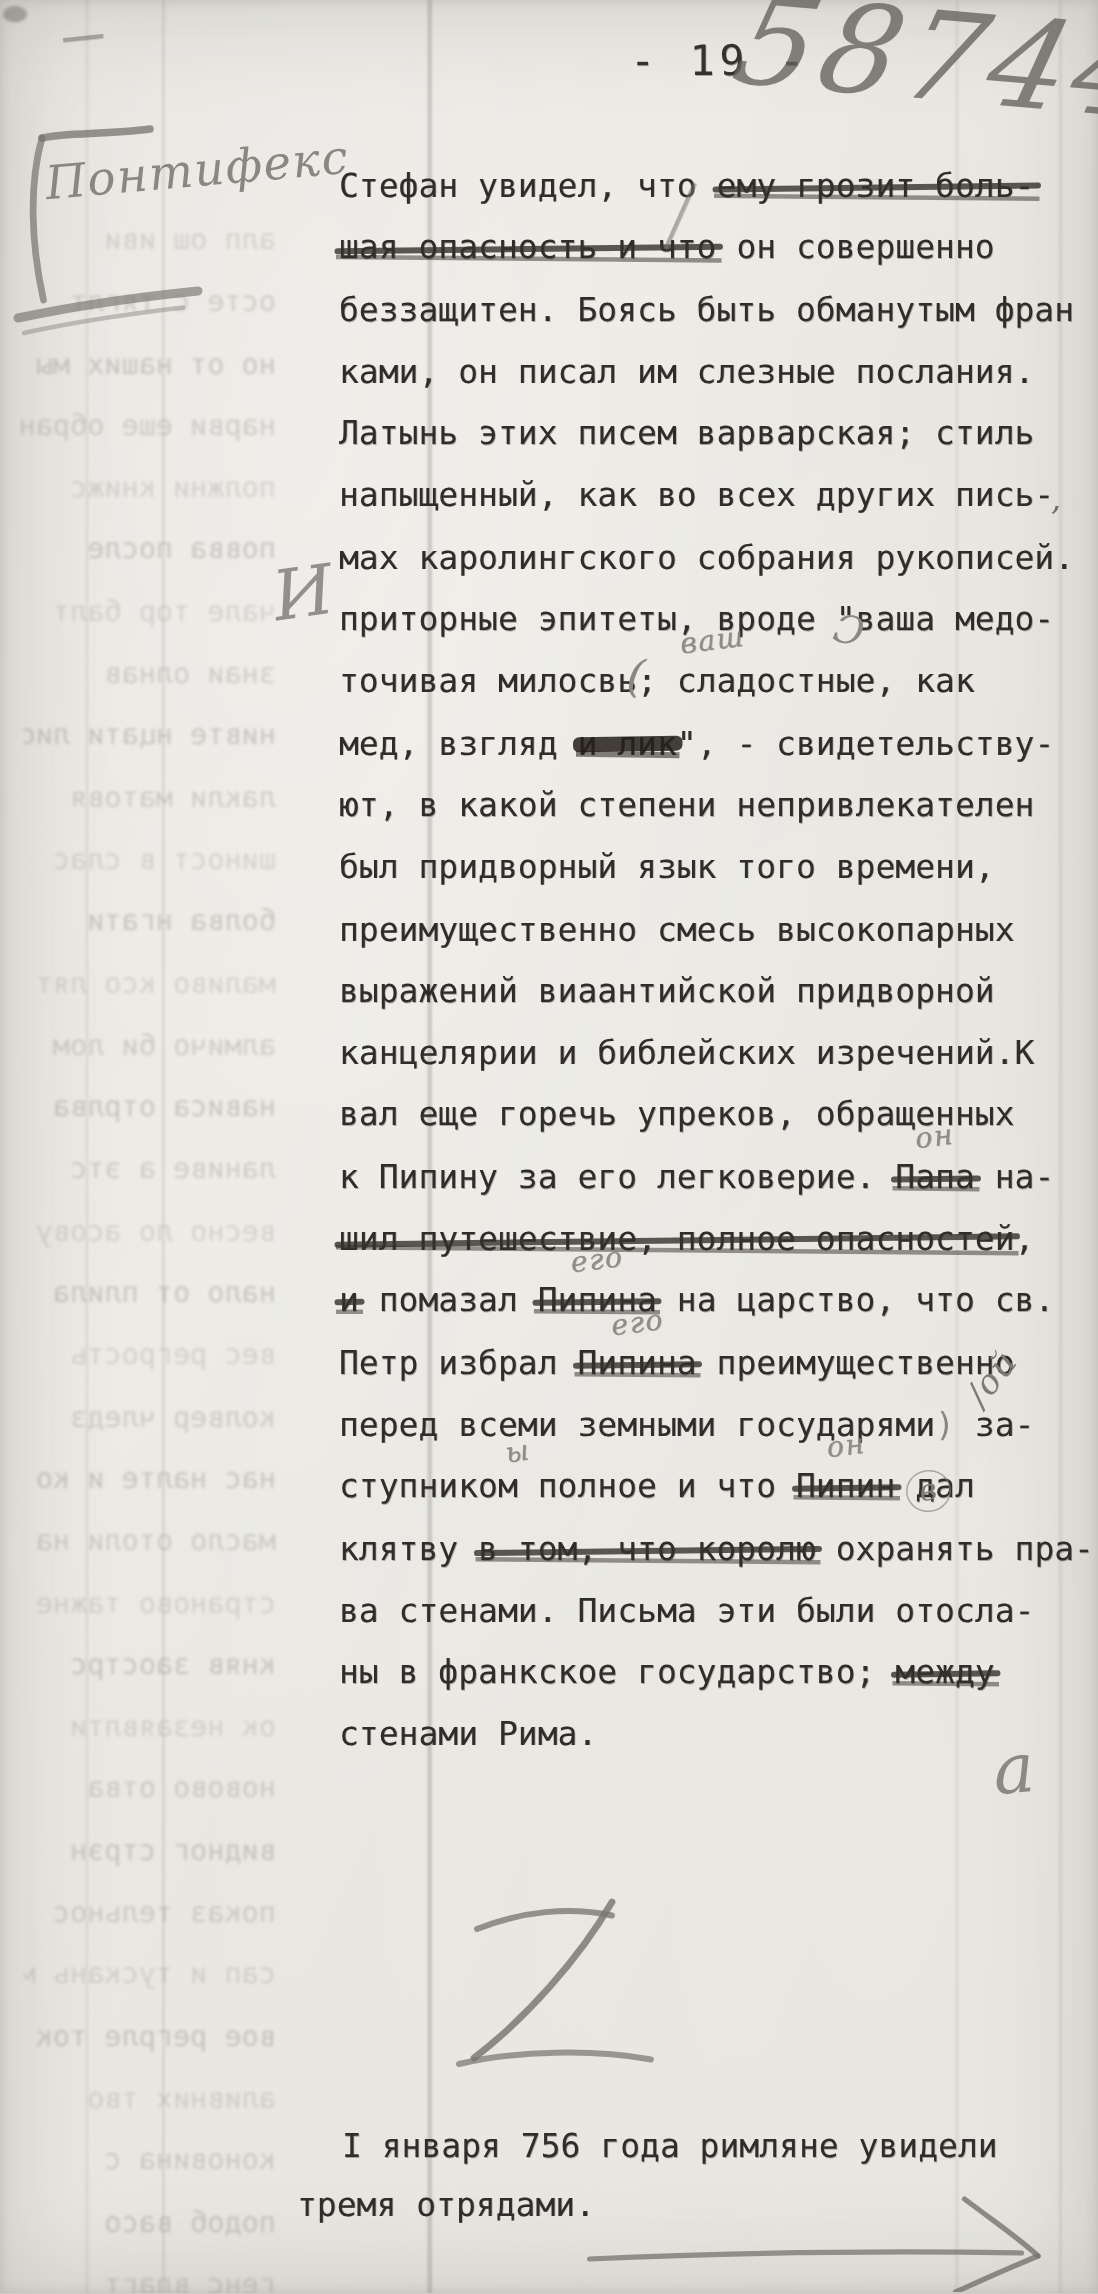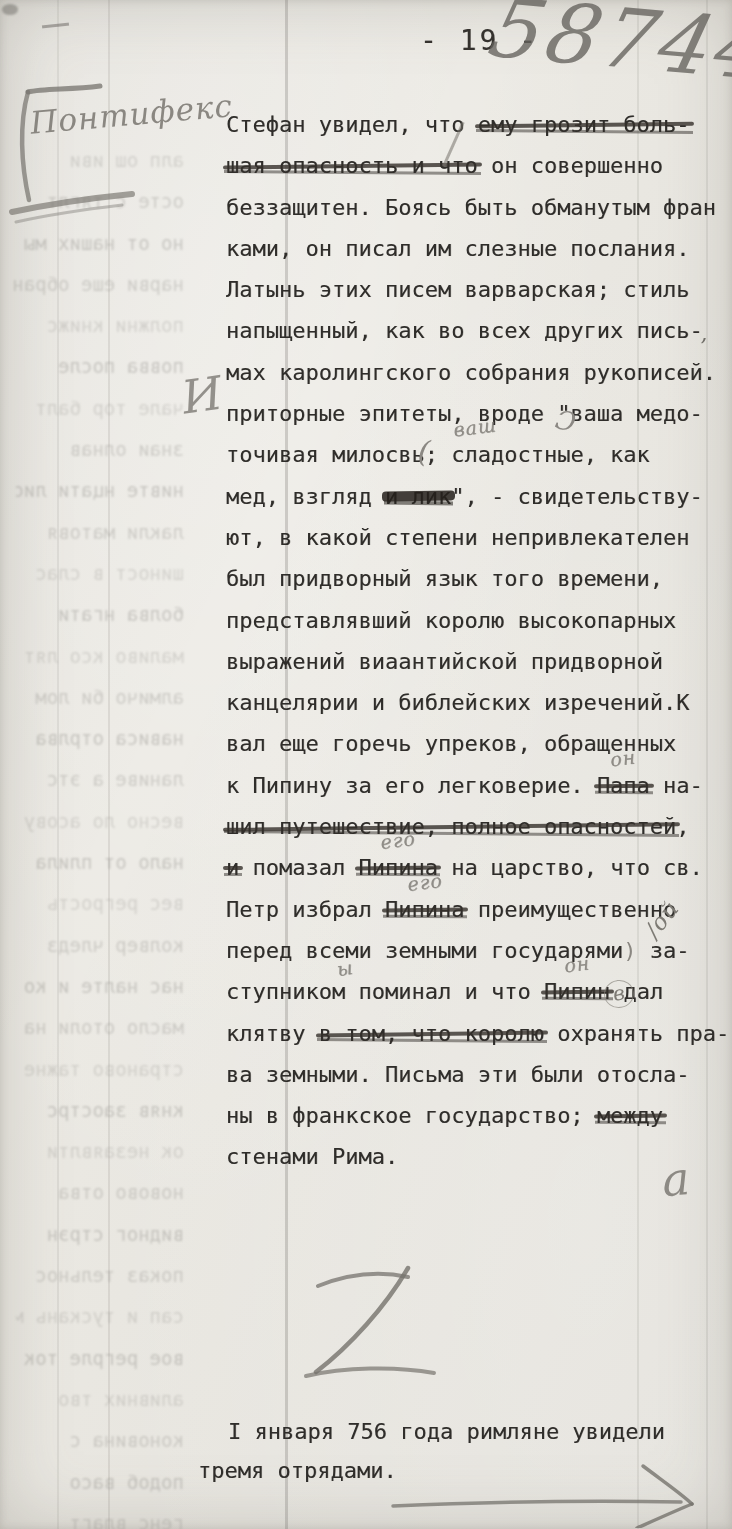--- a/index.html
+++ b/index.html
@@ -151,32 +151,32 @@
       <div class="tline"><span class="seg">беззащитен. Боясь быть обманутым фран</span></div>
       <div class="tline"><span class="seg">ками, он писал им слезные послания.</span></div>
       <div class="tline"><span class="seg">Латынь этих писем варварская; стиль</span></div>
       <div class="tline"><span class="seg">напыщенный, как во всех других пись-</span></div>
       <div class="tline"><span class="seg">мах каролингского собрания рукописей.</span></div>
       <div class="tline"><span class="seg">приторные эпитеты, вроде "ваша медо-</span></div>
       <div class="tline"><span class="seg">точивая милосвь; </span><span class="seg">сладостные<span class="note note-l">ваш</span></span><span class="seg">, как</span></div>
       <div class="tline"><span class="seg">мед, взгляд </span><span class="seg s2">и лик</span><span class="seg">", - свидетельству-</span></div>
       <div class="tline"><span class="seg">ют, в какой степени непривлекателен</span></div>
       <div class="tline"><span class="seg">был придворный язык того времени,</span></div>
-      <div class="tline"><span class="seg">представлявший королю высокопарных</span></div>
+      <div class="tline"><span class="seg">преимущественно смесь высокопарных</span></div>
       <div class="tline"><span class="seg">выражений виаантийской придворной</span></div>
       <div class="tline"><span class="seg">канцелярии и библейских изречений.К</span></div>
       <div class="tline"><span class="seg">вал еще горечь упреков, обращенных</span></div>
       <div class="tline"><span class="seg">к Пипину за его легковерие. </span><span class="seg s1">Папа<span class="note">он</span></span><span class="seg"> на-</span></div>
       <div class="tline"><span class="seg s1">шил путешествие, полное опасностей</span><span class="seg">,</span></div>
       <div class="tline"><span class="seg s1">и</span><span class="seg"> помазал </span><span class="seg s1">Пипина<span class="note">его</span></span><span class="seg"> на царство, что св.</span></div>
       <div class="tline"><span class="seg">Петр избрал </span><span class="seg s1">Пипина<span class="note">его</span></span><span class="seg"> преимущественно</span></div>
       <div class="tline"><span class="seg">перед всеми земными государями</span><span class="seg s3">)</span><span class="seg"> за-</span></div>
-      <div class="tline"><span class="seg">ступником<span class="note note-r">ы</span></span><span class="seg"> поминал и что </span><span class="seg s1">Пипин<span class="note">он</span></span><span class="seg"> дал</span></div>
+      <div class="tline"><span class="seg">ступником<span class="note note-r">ы</span></span><span class="seg"> полное и что </span><span class="seg s1">Пипин<span class="note">он</span></span><span class="seg"> дал</span></div>
       <div class="tline"><span class="seg">клятву </span><span class="seg s1">в том, что королю</span><span class="seg"> охранять пра-</span></div>
-      <div class="tline"><span class="seg">ва земными. Письма эти были отосла-</span></div>
+      <div class="tline"><span class="seg">ва стенами. Письма эти были отосла-</span></div>
       <div class="tline"><span class="seg">ны в франкское государство; </span><span class="seg s1">между</span></div>
       <div class="tline"><span class="seg">стенами Рима.</span></div>
     </div>
 
   <div class="ov hw paraMark">И</div>
   <div class="ov hw vashC">Ɔ</div>
   <div class="ov hw parenO">(</div>
   <div class="ov hw apos">’</div>
   <div class="ov hw svNote">/ой</div>
   <div class="ov hw circV">в</div>

